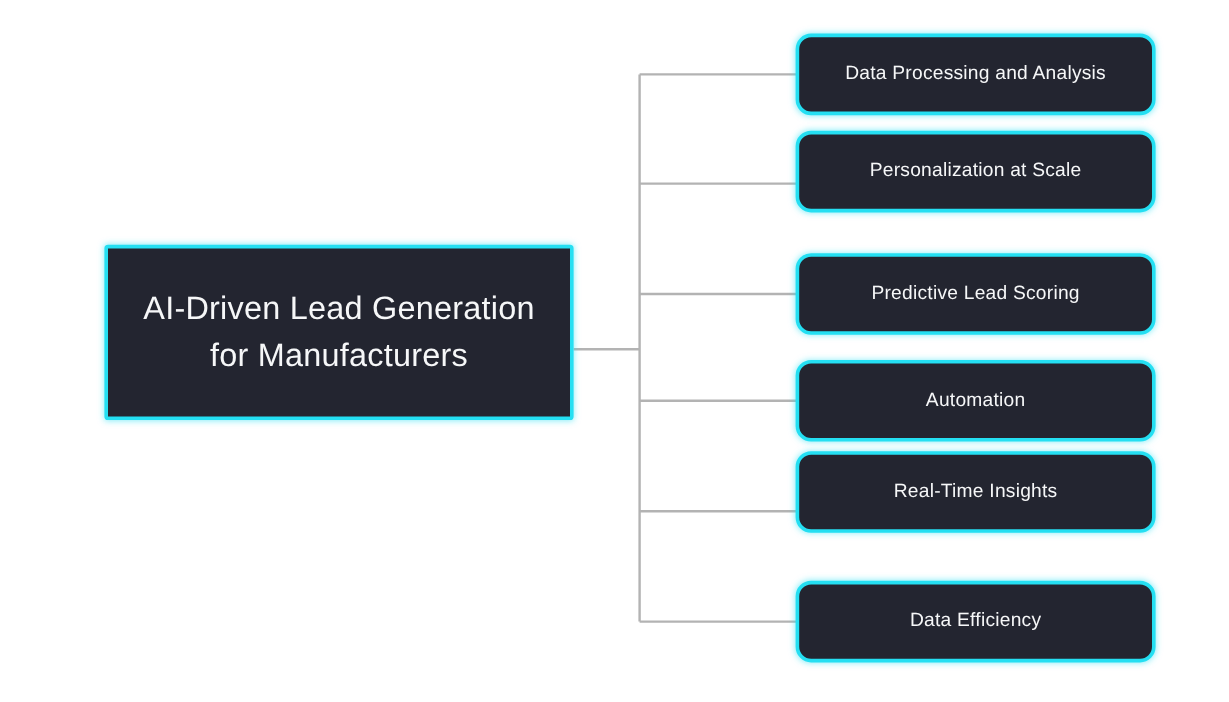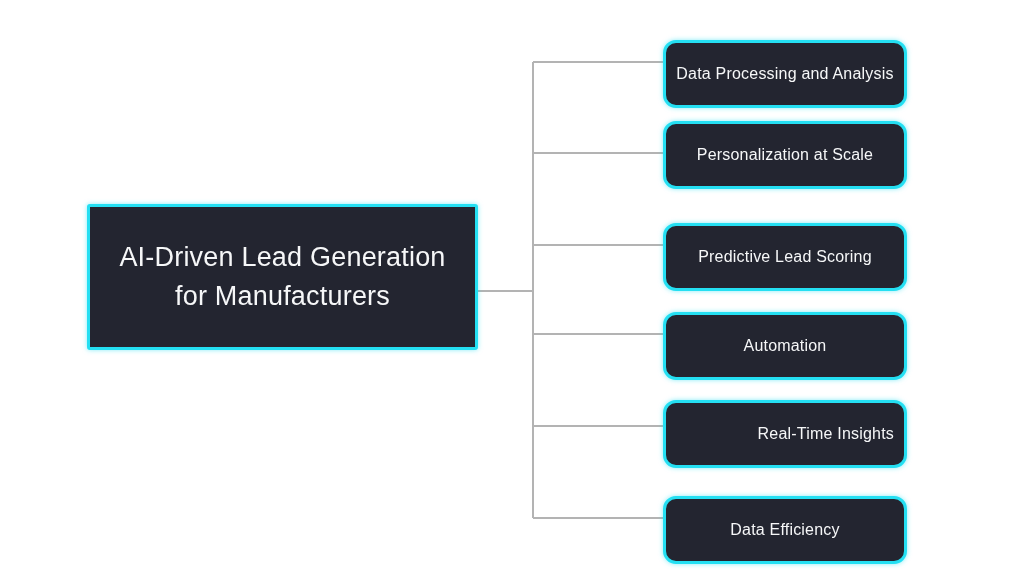--- a/index.html
+++ b/index.html
@@ -37,33 +37,32 @@
     width: 391px; height: 146px;
     border-radius: 3px;
     font-size: 27px;
     font-weight: 500;
     line-height: 1.45;
     padding: 0 10px;
     letter-spacing: 0.2px;
   }
   .branch {
     left: 663px;
-    width: 244px; height: 68px;
+    width: 300px; height: 68px;
     border-radius: 13px;
     font-size: 16px;
     font-weight: 500;
     padding: 0 10px;
     letter-spacing: 0.2px;
-    margin-top: 12px;
   }
   #branches .branch:nth-child(1) { top: 28px; }
   #branches .branch:nth-child(2) { top: 109px; }
   #branches .branch:nth-child(3) { top: 211px; text-align: center; }
   #branches .branch:nth-child(4) { top: 300px; justify-content: center; }
-  #branches .branch:nth-child(5) { top: 388px; justify-content: flex-end; }
+  #branches .branch:nth-child(5) { top: 376px; }
   #branches .branch:nth-child(6) { top: 484px; }
 </style>
 </head>
 <body>
 
 <div class="canvas">
 
   <svg class="connectors" width="1024" height="585">
       <line x1="478" y1="291" x2="533" y2="291" stroke="#b3b3b3" stroke-width="2"></line>
       <line x1="533" y1="62" x2="533" y2="518" stroke="#b3b3b3" stroke-width="2"></line>

